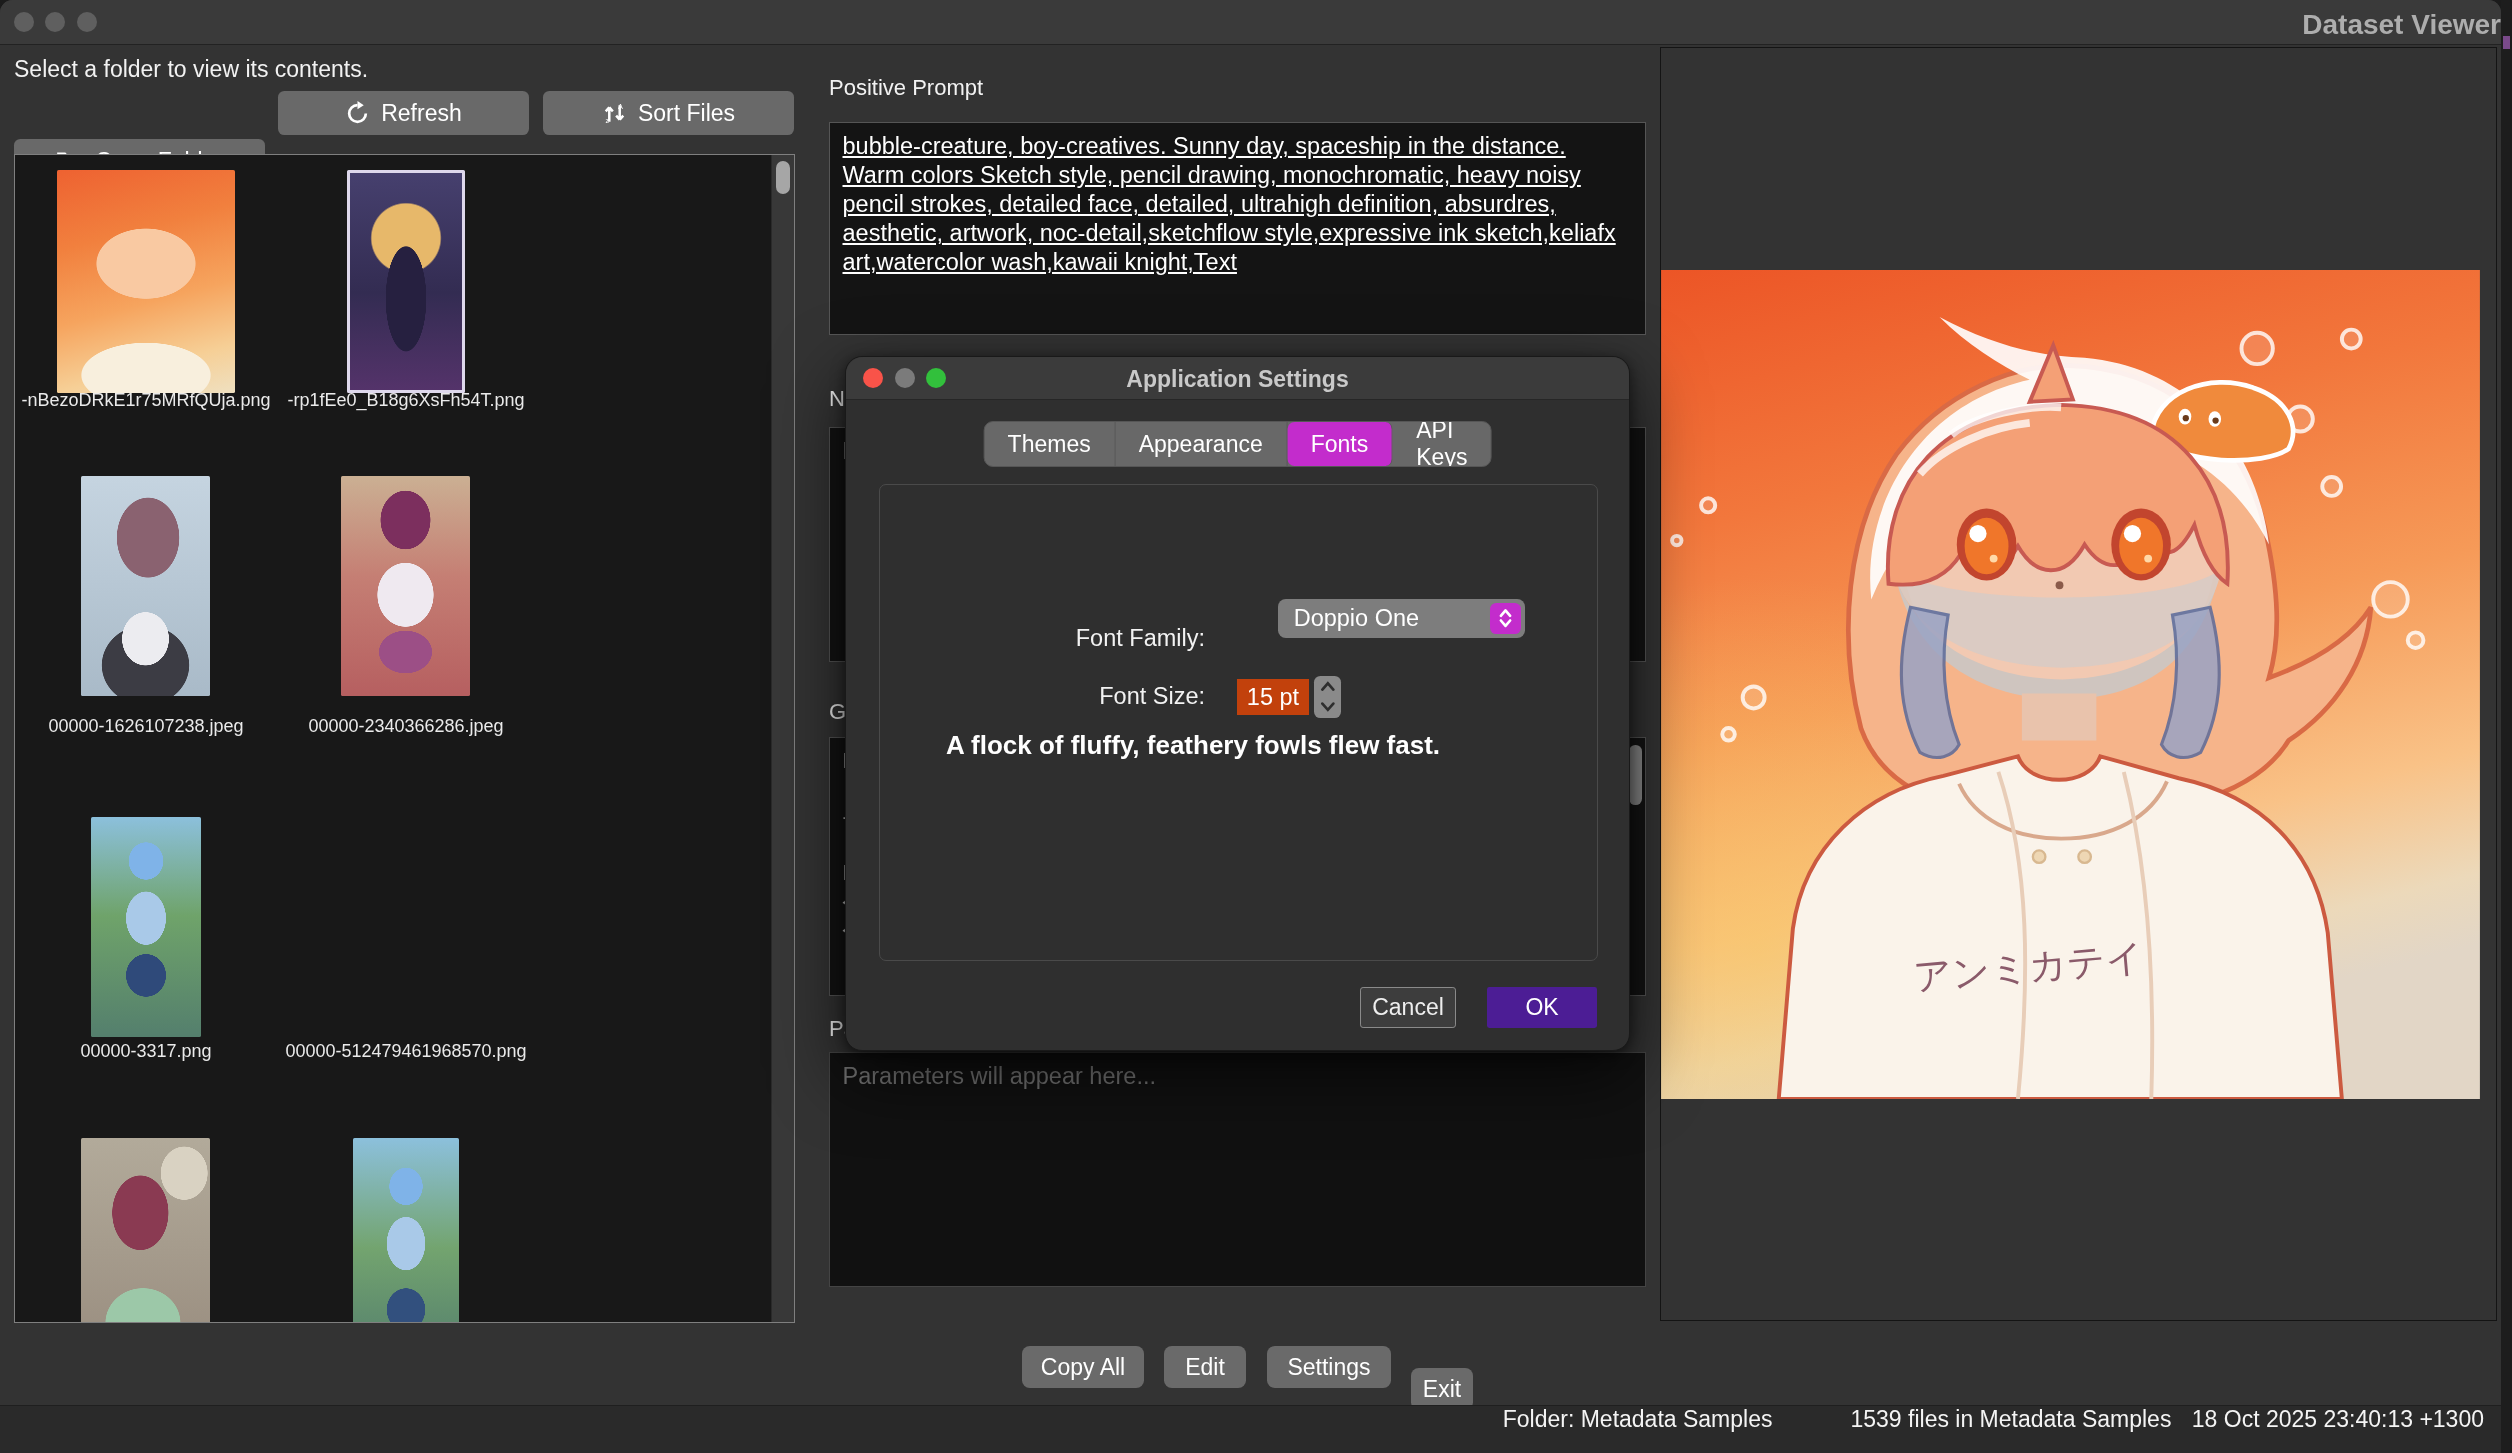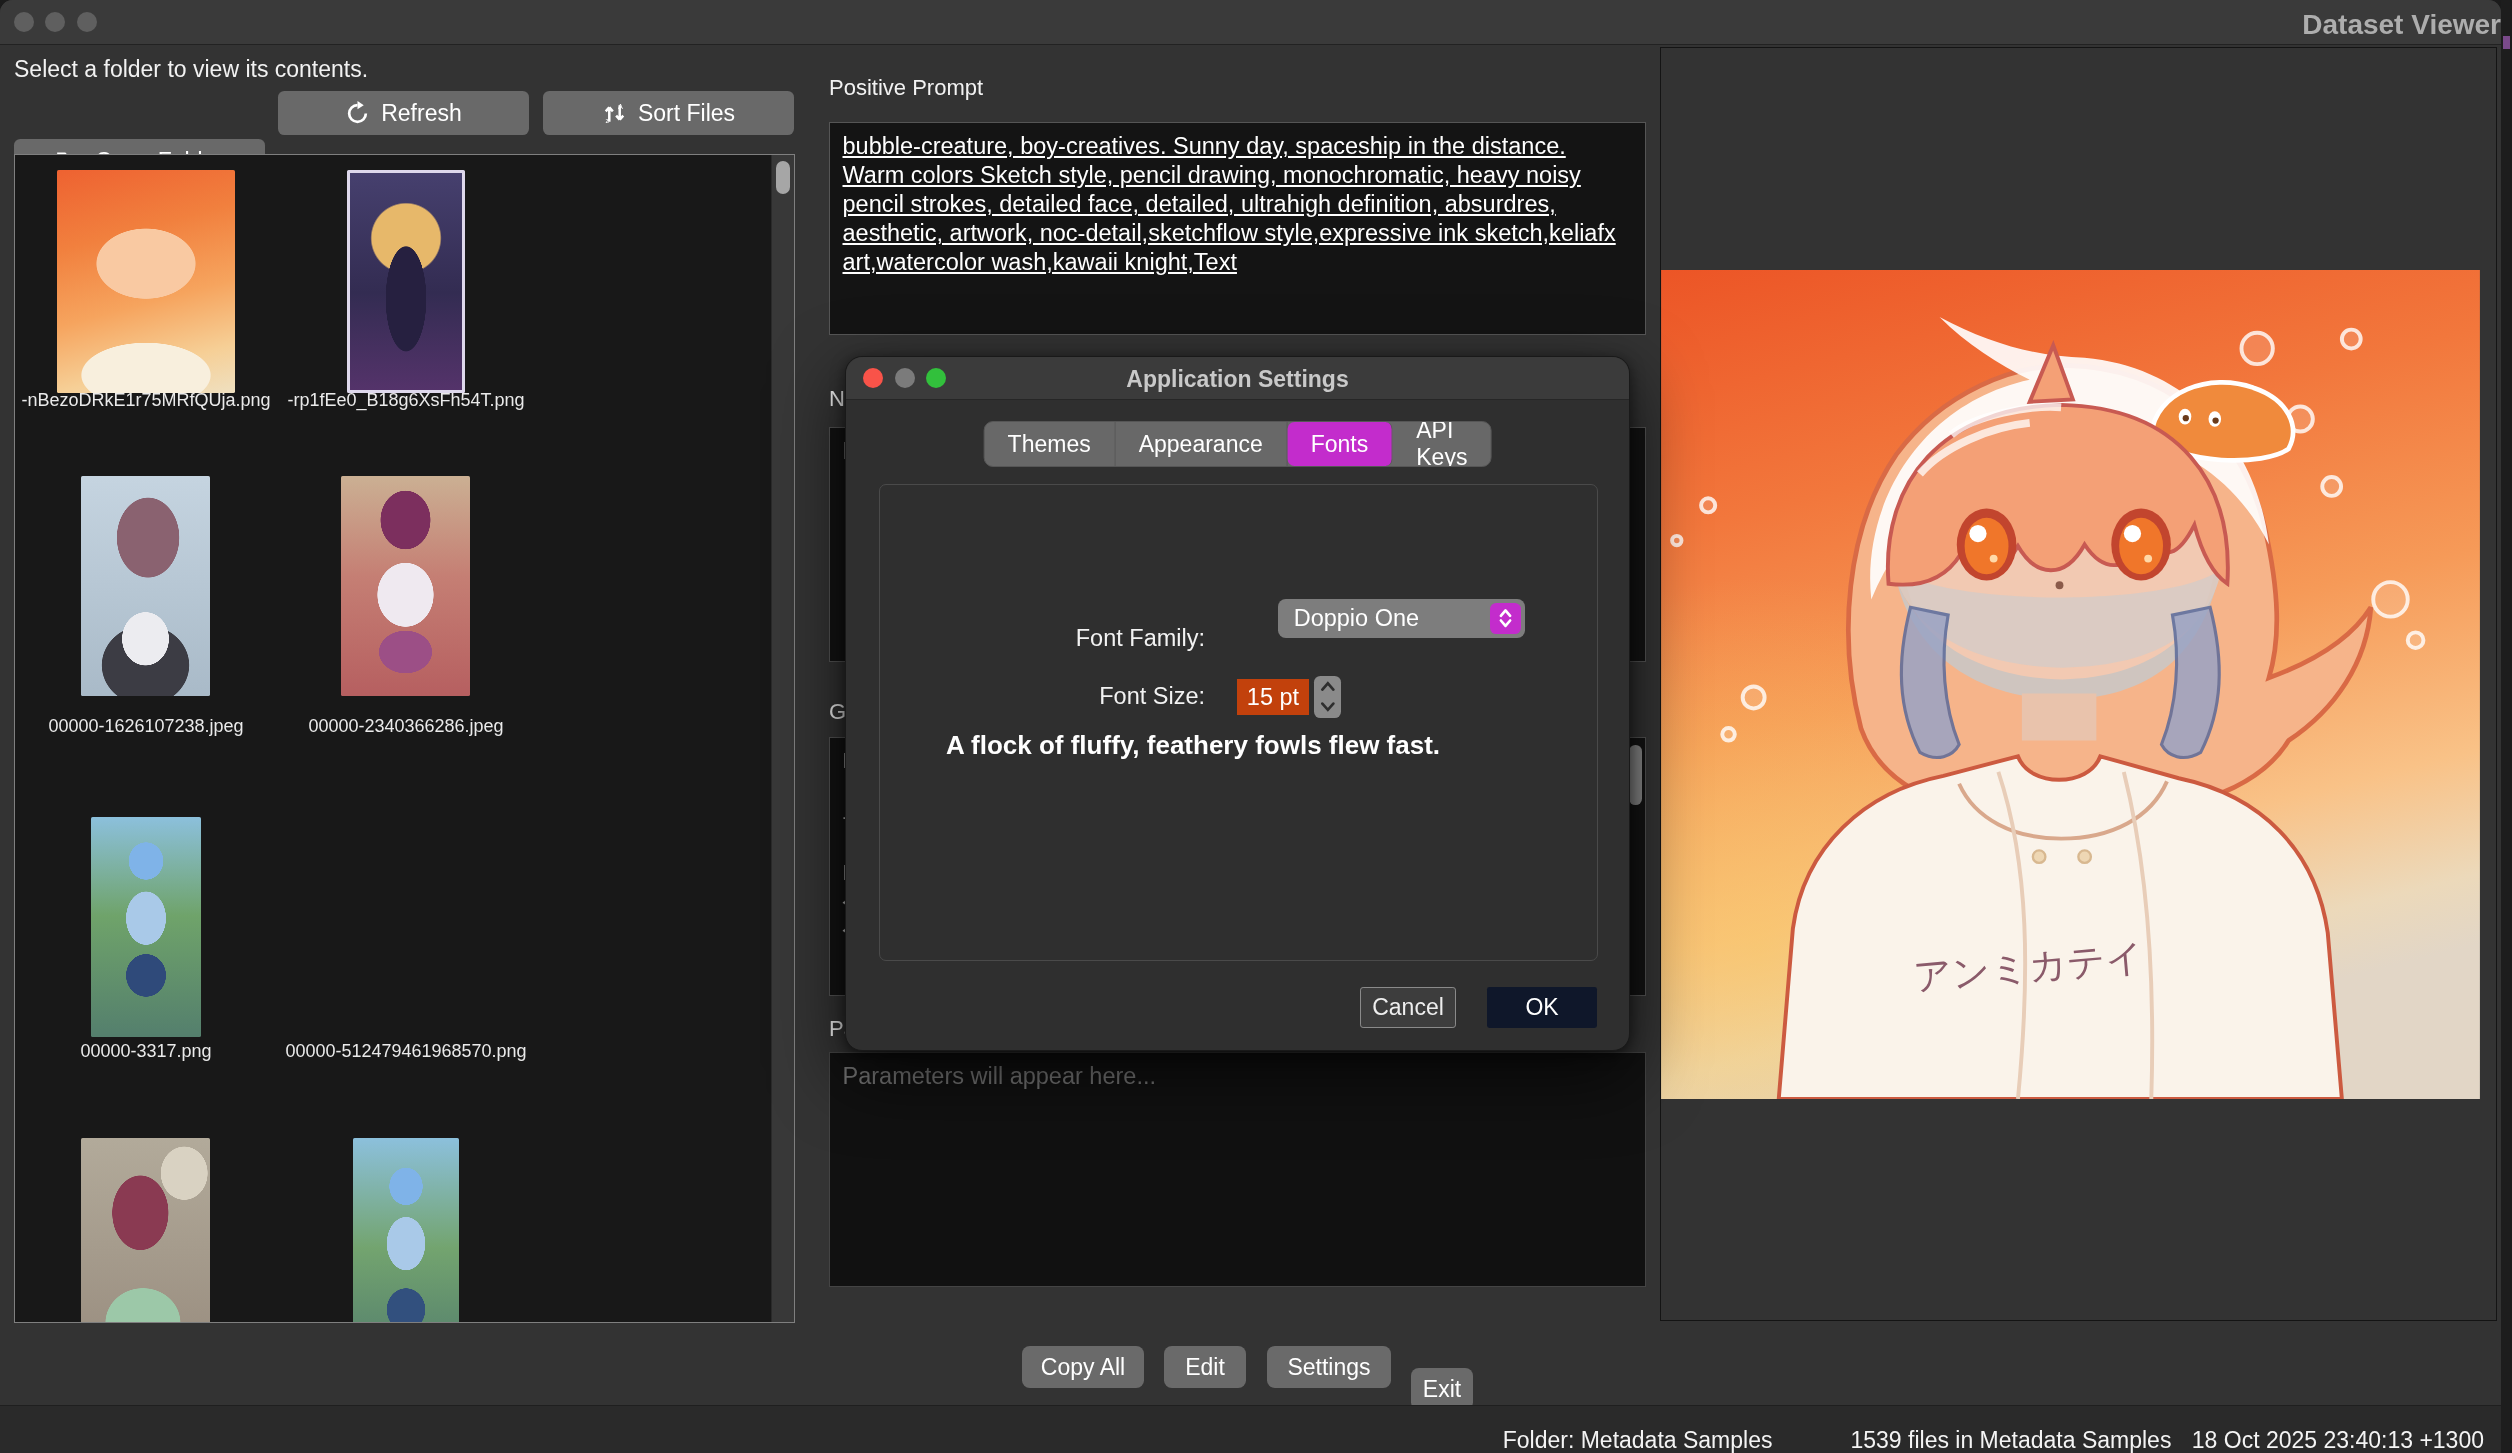--- a/index.html
+++ b/index.html
@@ -91,21 +91,21 @@
   .artwork{position:absolute;left:0px;top:222px;width:819px;height:829px;overflow:hidden;}
   .artwork svg{display:block;}
 
   
   .fbtn{position:absolute;top:1346px;height:42px;background:#6a6a6a;border-radius:7.8px;color:#fff;
         font-size:23px;display:flex;align-items:center;justify-content:center;}
   #fbtn-copy{left:1022px;width:122px;} #fbtn-edit{left:1164px;width:82px;}
   #fbtn-settings{left:1267px;width:124px;} #fbtn-exit{left:1411px;width:62px;margin-top:22px;}
 
   .statusbar{position:absolute;left:0;right:0;bottom:0;height:49px;background:#2a2a2a;
-             border-top:1.6px solid #1f1f1f;display:flex;align-items:flex-end;justify-content:flex-end;
+             border-top:1.6px solid #1f1f1f;display:flex;align-items:flex-start;justify-content:flex-end;
              font-size:23px;color:#f4f4f4;padding-right:17px;box-sizing:border-box;}
   .sb-folder{margin-right:78px;} .sb-files{margin-right:20.4px;}
 
   
   .dialog{position:absolute;left:845px;top:356px;width:783px;height:693px;background:#2f2f2f;
           border-radius:17px;border:0.8px solid #191919;
           box-shadow:0 23.5px 71px rgba(0,0,0,.65), 0 3.1px 14px rgba(0,0,0,.5);}
   .dlg-titlebar{position:absolute;left:0;top:0;width:100%;height:42px;background:#3b3b3b;
                 border-radius:17px 17px 0 0;border-bottom:1.6px solid #262626;}
   .dlg-titlebar .tl{top:11px;}
@@ -127,21 +127,21 @@
              display:flex;align-items:center;justify-content:center;}
   .size-box{position:absolute;left:357px;top:194px;width:72px;height:36px;background:#c2410c;
             display:flex;align-items:center;justify-content:center;font-size:23.5px;color:#fff;}
   .stepper{position:absolute;left:434px;top:191px;width:27px;height:42px;background:#8a8a8a;border-radius:6.3px;
            display:flex;flex-direction:column;align-items:center;justify-content:space-around;}
   .preview-sentence{position:absolute;left:66px;top:245px;font-size:26px;font-weight:bold;color:#fff;}
   .dlg-btn{position:absolute;top:630px;height:41px;display:flex;align-items:center;justify-content:center;
            font-size:23px;}
   #dlg-cancel{left:514px;width:96px;background:#3d3d3d;border:1.6px solid #8a8a8a;border-radius:3.1px;
               box-sizing:border-box;color:#eee;}
-  #dlg-ok{left:641px;width:110px;background:#0f172a;border-radius:2.4px;color:#fff;}
+  #dlg-ok{left:641px;width:110px;background:#4c1d95;border-radius:2.4px;color:#fff;}
 </style>
 </head>
 <body>
 
 <div id="screen">
   <div class="behind-strip"></div>
   <div class="behind-accent"></div>
 
   <div id="window">
 

